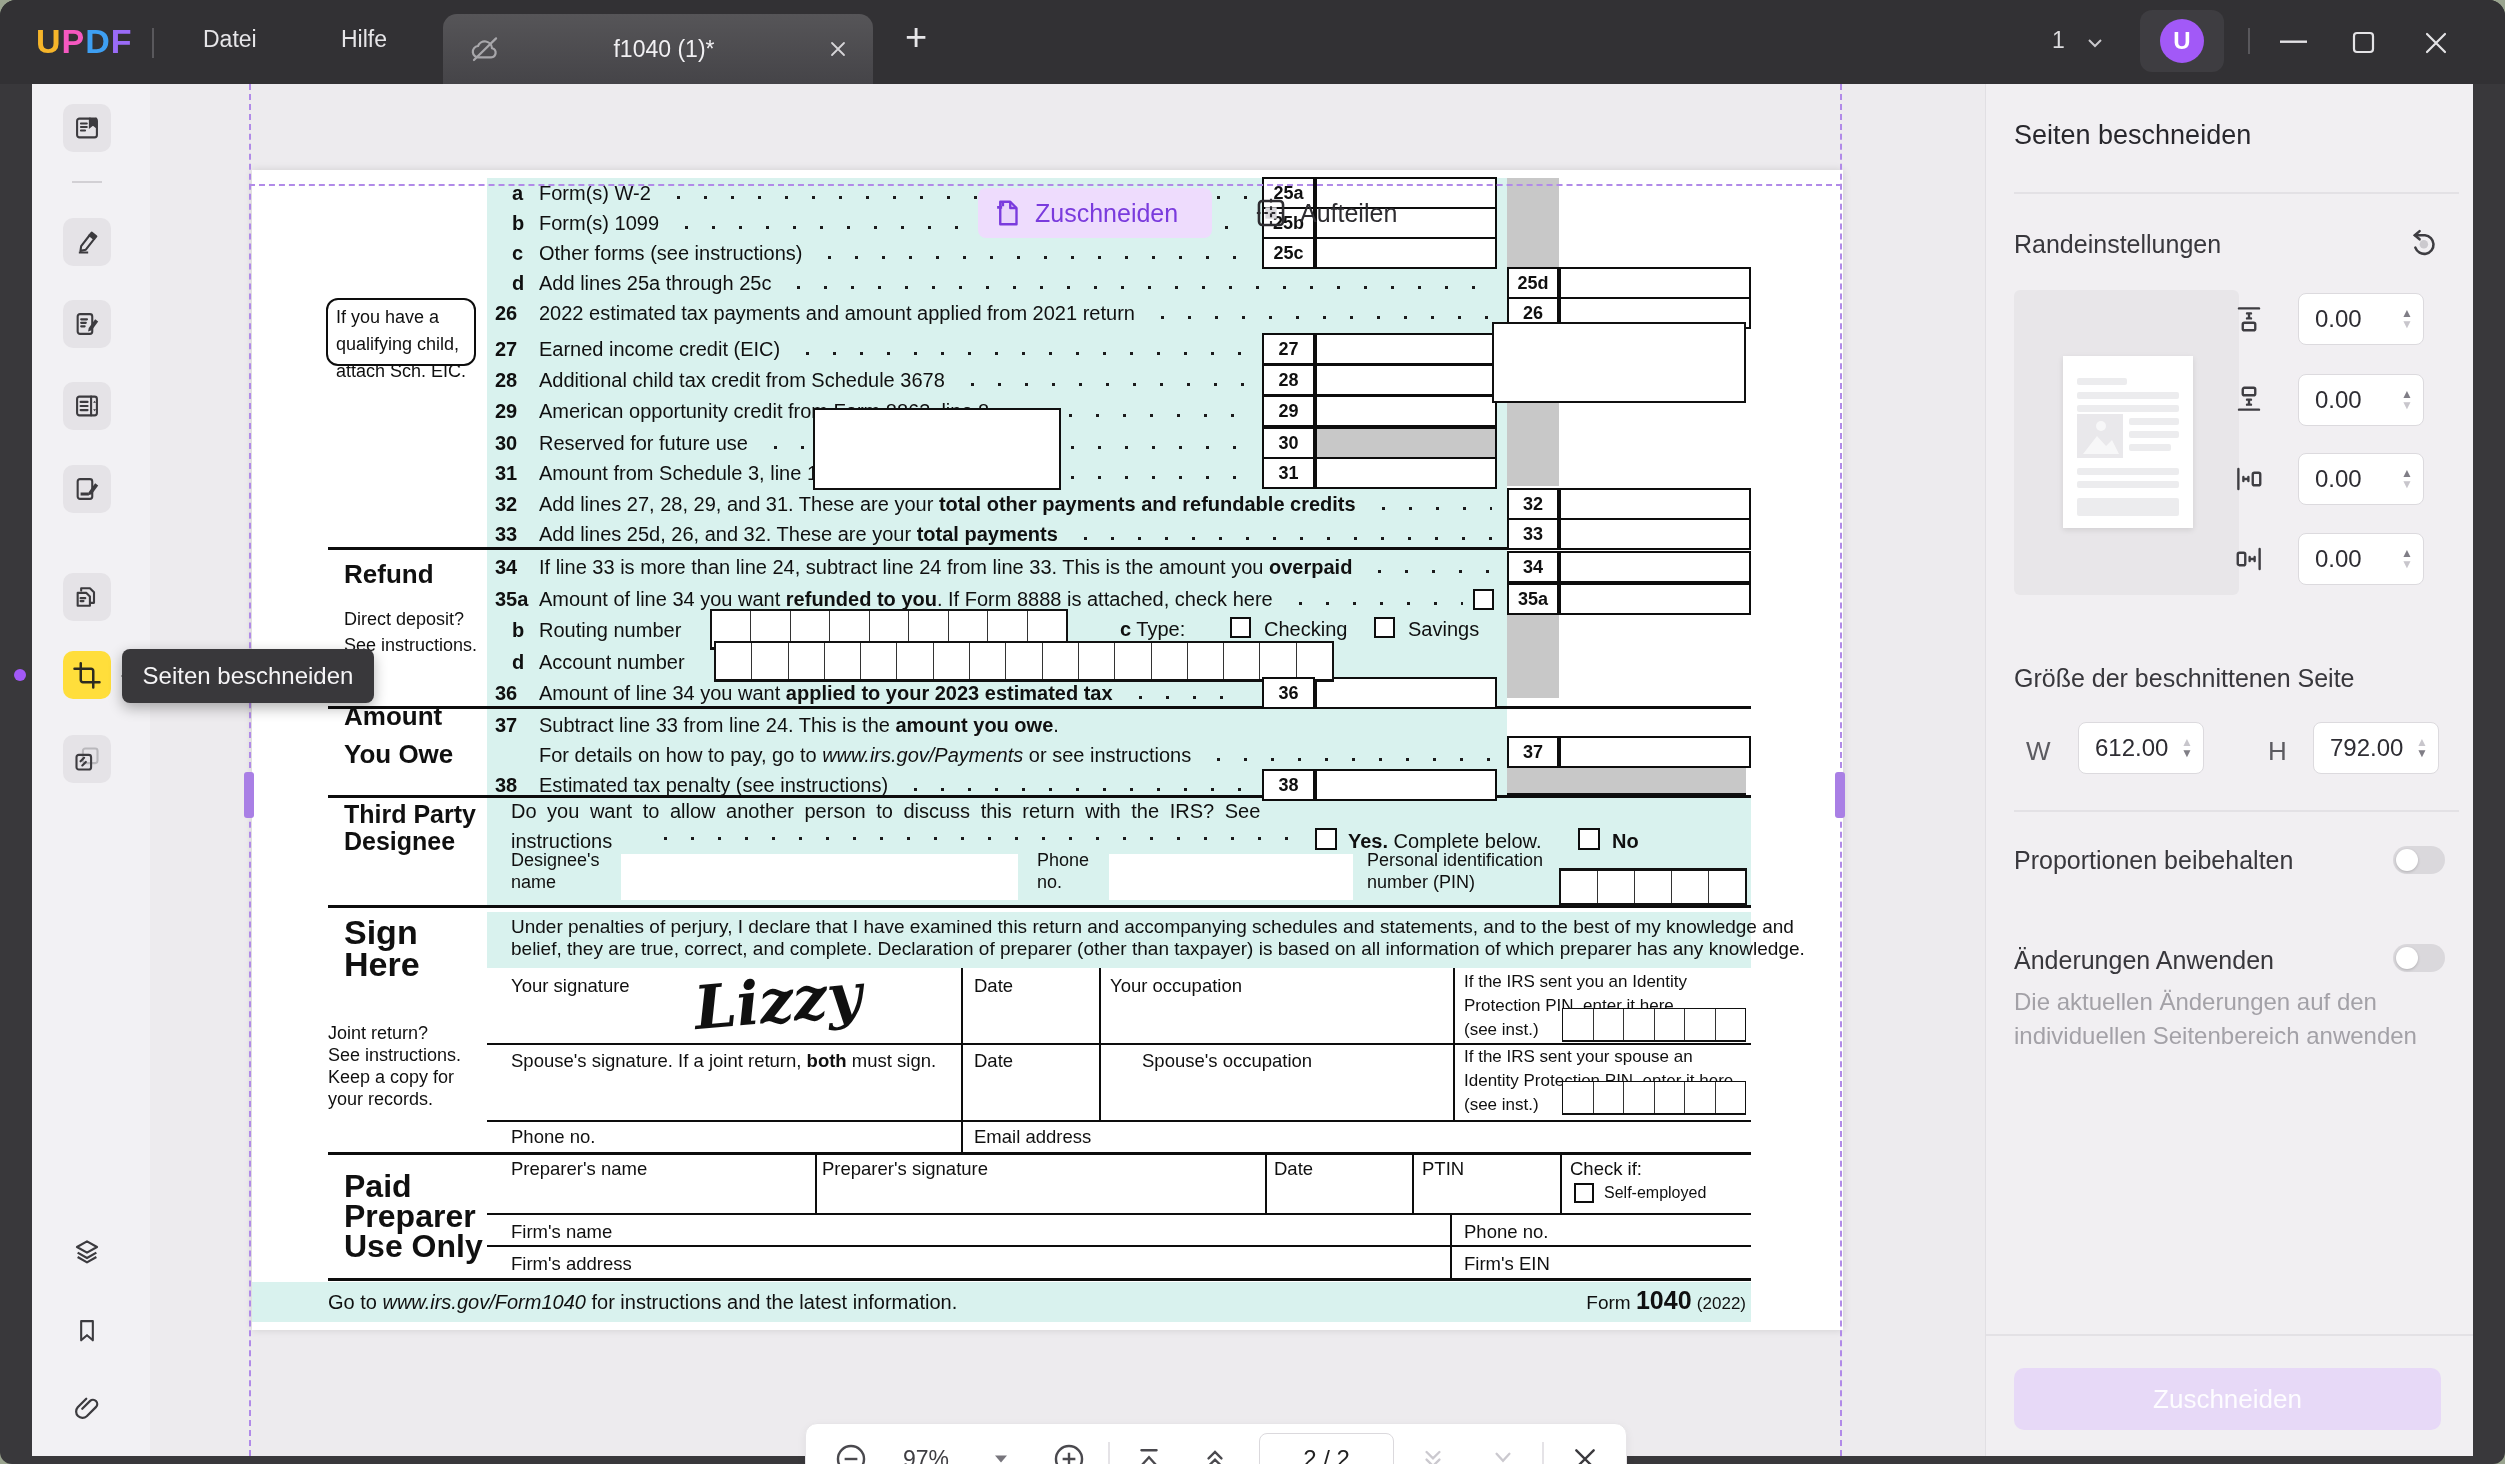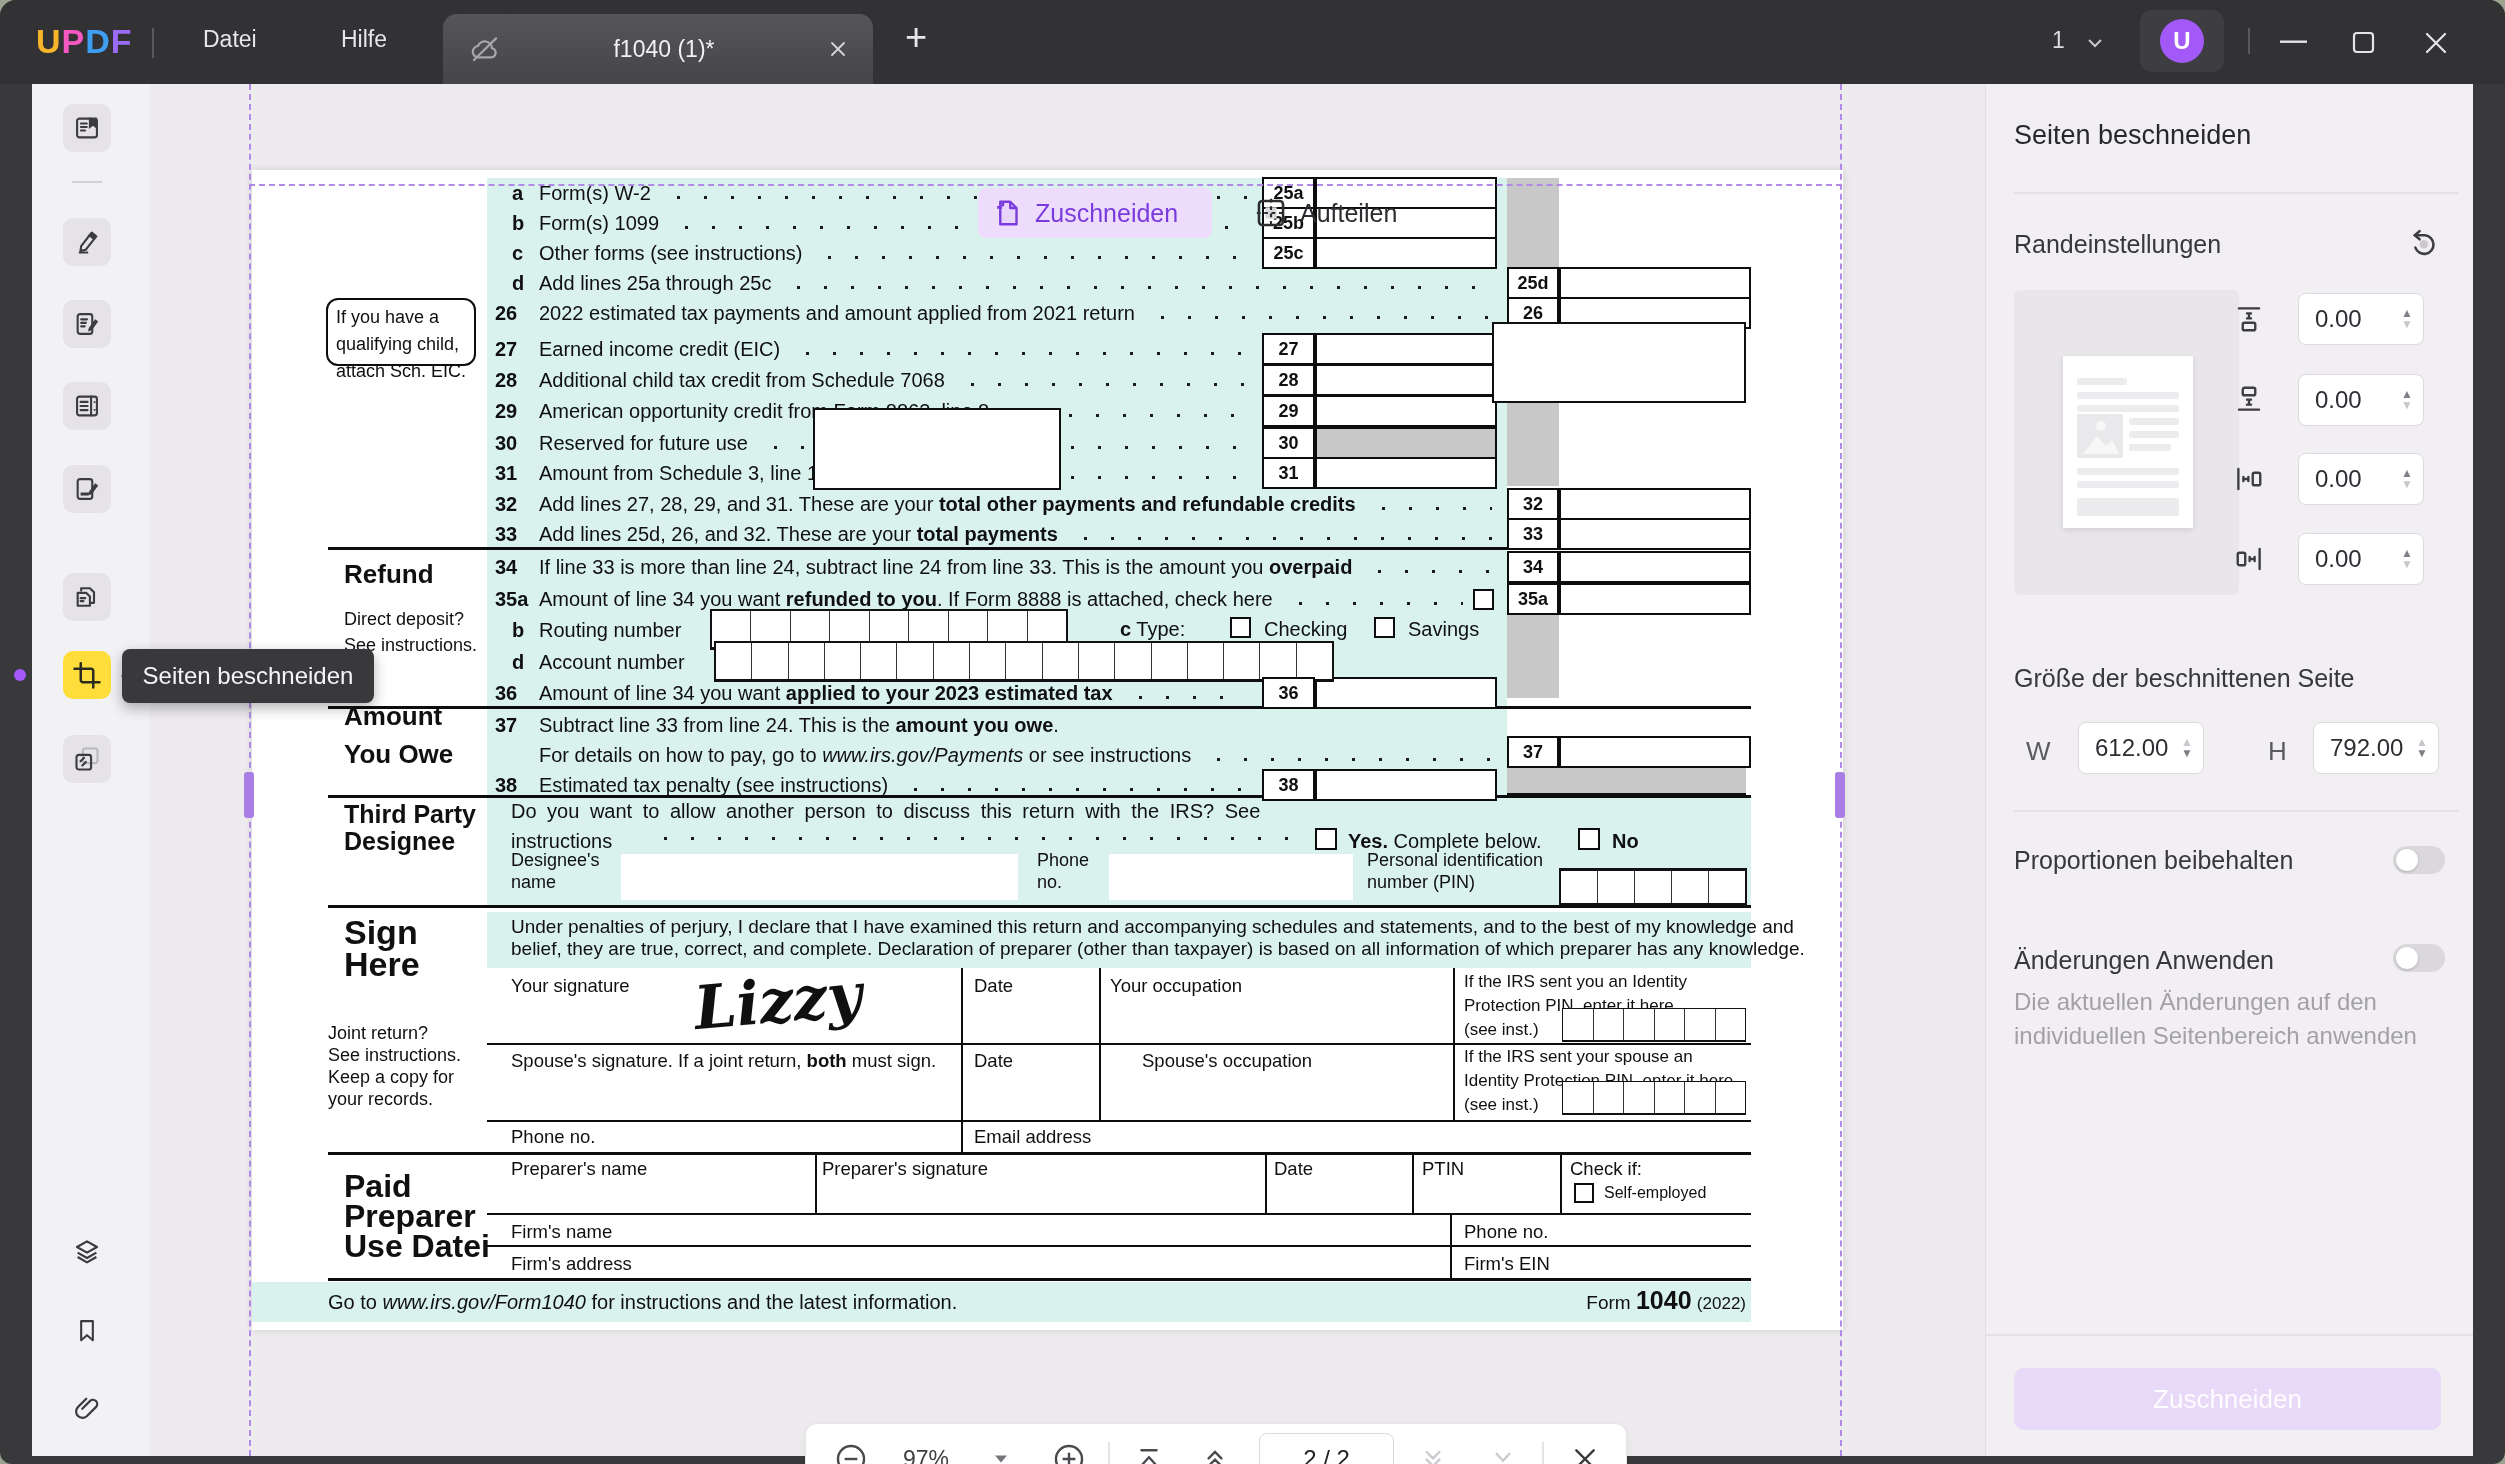--- a/index.html
+++ b/index.html
@@ -264,21 +264,21 @@
           <div class="entry" style="position: absolute; left: 1307px; top: 119px; width: 192px;"></div>
           <div class="frow" style="position: absolute; left: 243px; top: 156px; width: 762px; height: 30px;">
             <span class="fnum">27</span>
             <span>Earned income credit (EIC)</span>
             <span class="dots"></span>
           </div>
           <div class="tagbox" style="position: absolute; left: 1010px; top: 155px; width: 53px;">27</div>
           <div class="entry" style="position: absolute; left: 1063px; top: 155px; width: 182px;"></div>
           <div class="frow" style="position: absolute; left: 243px; top: 187px; width: 762px; height: 30px;">
             <span class="fnum">28</span>
-            <span>Additional child tax credit from Schedule 7068</span>
+            <span>Additional child tax credit from Schedule 3678</span>
             <span class="dots"></span>
           </div>
           <div class="tagbox" style="position: absolute; left: 1010px; top: 186px; width: 53px;">28</div>
           <div class="entry" style="position: absolute; left: 1063px; top: 186px; width: 182px;"></div>
           <div class="frow" style="position: absolute; left: 243px; top: 218px; width: 762px; height: 30px;">
             <span class="fnum">29</span>
             <span>American opportunity credit from Form 8863, line 8</span>
             <span class="dots"></span>
           </div>
           <div class="tagbox" style="position: absolute; left: 1010px; top: 217px; width: 53px;">29</div>
@@ -414,21 +414,21 @@
           <div style="position: absolute; left: 92px; top: 622px; font-size: 25px; white-space: nowrap; font-weight: bold;">Third Party</div>
           <div style="position: absolute; left: 92px; top: 649px; font-size: 25px; white-space: nowrap; font-weight: bold;">Designee</div>
           <div style="position: absolute; left: 92px; top: 735px; font-size: 34px; white-space: nowrap; font-weight: bold;">Sign</div>
           <div style="position: absolute; left: 92px; top: 767px; font-size: 34px; white-space: nowrap; font-weight: bold;">Here</div>
           <div style="position: absolute; left: 76px; top: 845px; font-size: 18px; white-space: nowrap;">Joint return?</div>
           <div style="position: absolute; left: 76px; top: 867px; font-size: 18px; white-space: nowrap;">See instructions.</div>
           <div style="position: absolute; left: 76px; top: 889px; font-size: 18px; white-space: nowrap;">Keep a copy for</div>
           <div style="position: absolute; left: 76px; top: 911px; font-size: 18px; white-space: nowrap;">your records.</div>
           <div style="position: absolute; left: 92px; top: 990px; font-size: 32px; white-space: nowrap; font-weight: bold;">Paid</div>
           <div style="position: absolute; left: 92px; top: 1020px; font-size: 32px; white-space: nowrap; font-weight: bold;">Preparer</div>
-          <div style="position: absolute; left: 92px; top: 1050px; font-size: 32px; white-space: nowrap; font-weight: bold;">Use Datei</div>
+          <div style="position: absolute; left: 92px; top: 1050px; font-size: 32px; white-space: nowrap; font-weight: bold;">Use Only</div>
           <div style="position: absolute; left: 259px; top: 622px; font-size: 20px; white-space: nowrap; word-spacing: 5px;">Do you want to allow another person to discuss this return with the IRS? See</div>
           <div style="position: absolute; left: 259px; top: 652px; font-size: 20px; white-space: nowrap;">instructions</div>
           <div style="position: absolute; left: 400px; top: 658px; width: 650px; height: 8px; background-image: radial-gradient(circle, rgb(27, 27, 27) 1.7px, transparent 1.9px); background-size: 27px 5px; background-repeat: repeat-x;"></div>
           <div style="position: absolute; left: 1063px; top: 650px; width: 22px; height: 22px; border: 2px solid rgb(13, 13, 13); background: rgb(255, 255, 255); box-sizing: border-box;"></div>
           <div style="position: absolute; left: 1096px; top: 652px; font-size: 20px; white-space: nowrap;"><b>Yes.</b> Complete below.</div>
           <div style="position: absolute; left: 1326px; top: 650px; width: 22px; height: 22px; border: 2px solid rgb(13, 13, 13); background: rgb(255, 255, 255); box-sizing: border-box;"></div>
           <div style="position: absolute; left: 1360px; top: 652px; font-size: 20px; white-space: nowrap;"><b>No</b></div>
           <div style="position: absolute; left: 369px; top: 676px; width: 397px; height: 46px; background: rgb(255, 255, 255);"></div>
           <div style="position: absolute; left: 857px; top: 676px; width: 244px; height: 46px; background: rgb(255, 255, 255);"></div>
           <div style="position: absolute; left: 259px; top: 672px; font-size: 18px; white-space: nowrap;">Designee's</div>

